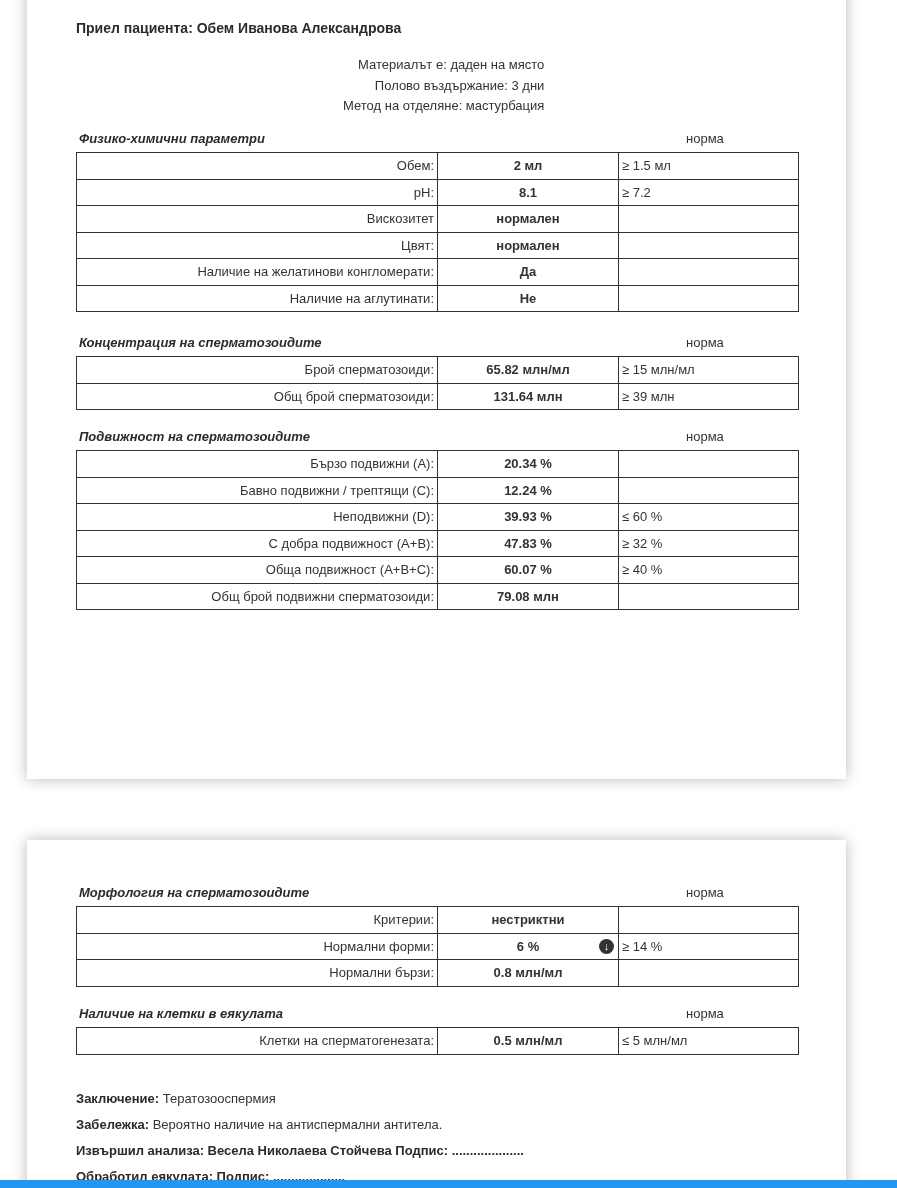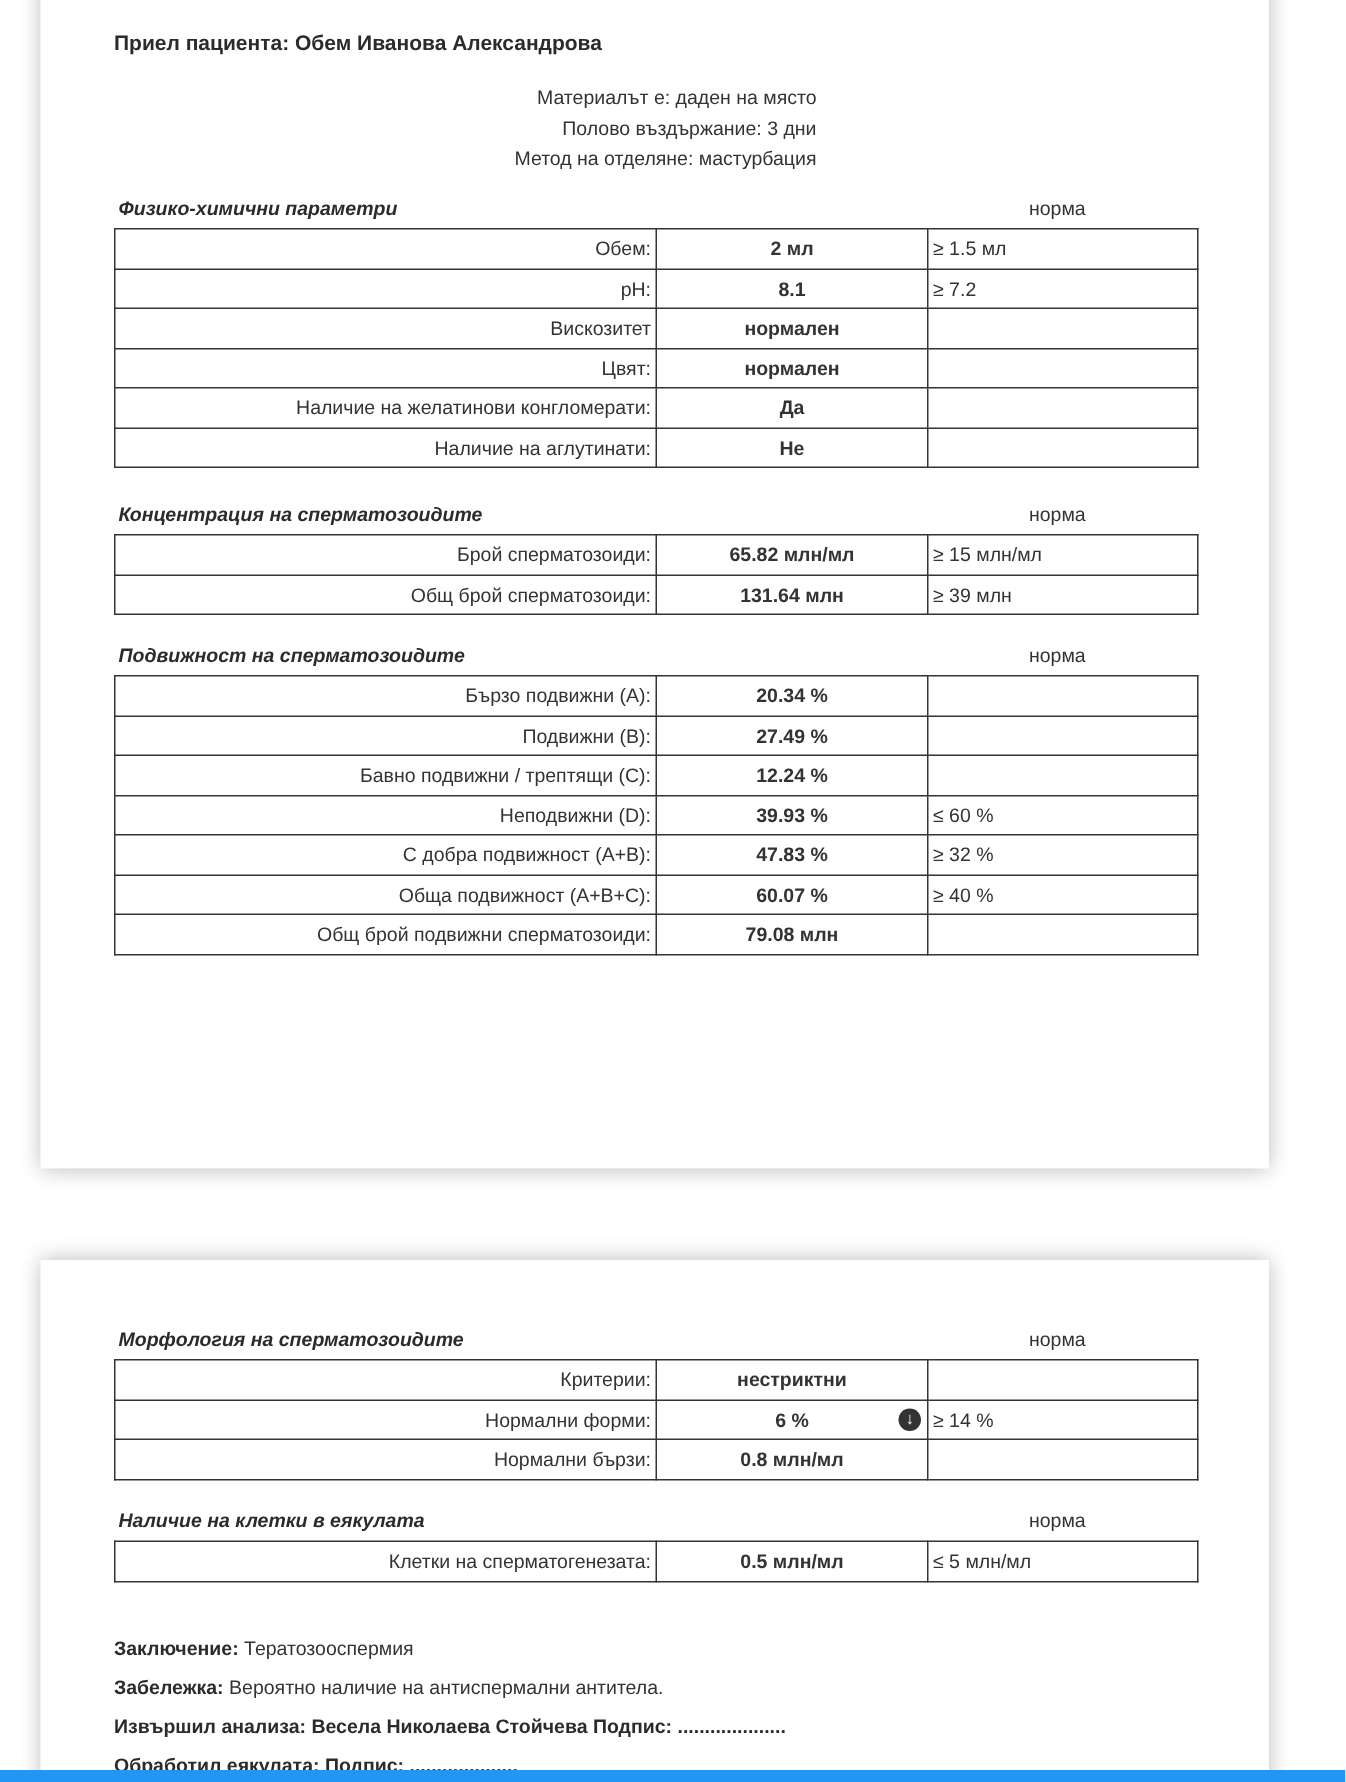--- a/index.html
+++ b/index.html
@@ -112,25 +112,20 @@
   <div class="abs sec-title" style="top:449px">Подвижност на сперматозоидите</div>
   <div class="abs norma" style="top:449px">норма</div>
   <table class="t" style="top:470px">
     <tbody>
         <tr>
           <td class="lbl">Бързо подвижни (A):</td>
           <td class="val"><span>20.34 %</span></td>
           <td class="nrm"></td>
         </tr>
         <tr>
-          <td class="lbl">Подвижни (B):</td>
-          <td class="val"><span>27.49 %</span></td>
-          <td class="nrm"></td>
-        </tr>
-        <tr>
           <td class="lbl">Бавно подвижни / трептящи (C):</td>
           <td class="val"><span>12.24 %</span></td>
           <td class="nrm"></td>
         </tr>
         <tr>
           <td class="lbl">Неподвижни (D):</td>
           <td class="val"><span>39.93 %</span></td>
           <td class="nrm">≤ 60 %</td>
         </tr>
         <tr>

